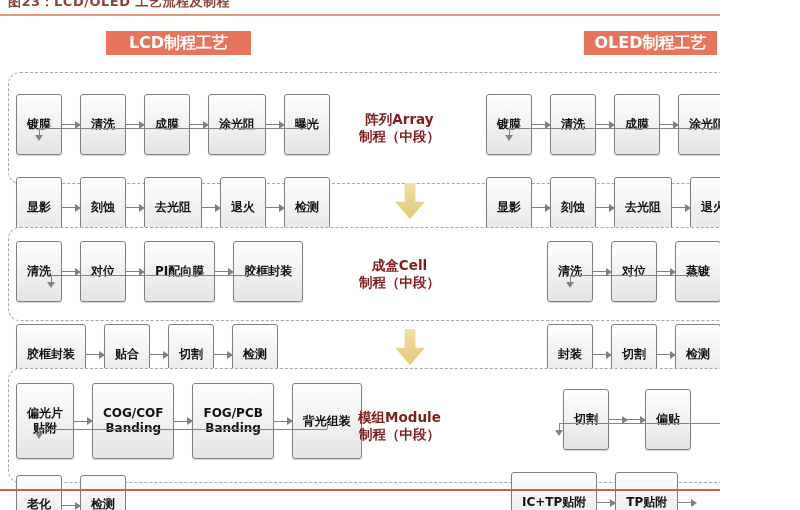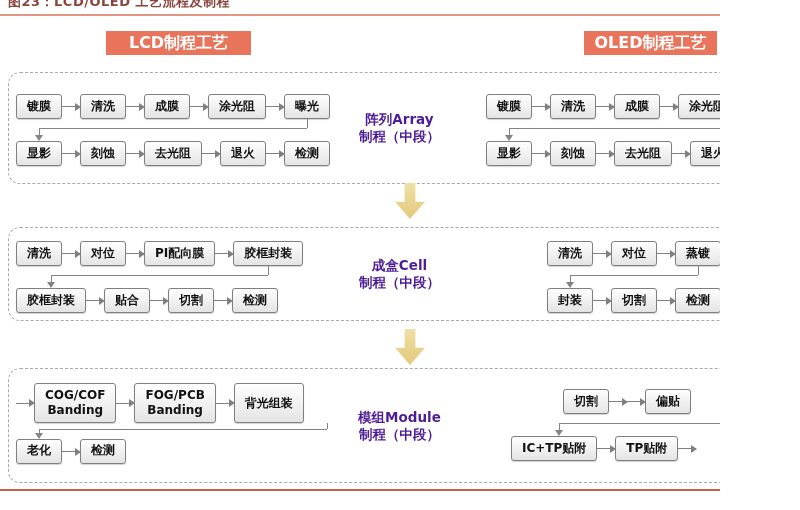--- a/index.html
+++ b/index.html
@@ -17,40 +17,40 @@
   .badge-lcd  { left:106px; width:145px; }
   .badge-oled { left:584px; width:133px; }
 
   .section { position:absolute; left:8px; width:783px; box-sizing:border-box;
              border:1px dashed #a8a8a8; border-radius:12px; background:#ffffff; }
   .sec-array  { top:72px;  height:112px; }
   .sec-cell   { top:227px; height:94px;  }
   .sec-module { top:368px; height:115px; }
 
   .sec-label { position:absolute; left:50%; top:50%; transform:translate(-50%,-50%);
-               font-size:13.5px; font-weight:bold; color:#4c1d95; text-align:center;
+               font-size:13.5px; font-weight:bold; color:#7f1d1d; text-align:center;
                white-space:pre-line; line-height:17px; width:130px; }
 
   .flow { position:absolute; }
   #flow-array-lcd   { left:7px;   top:21px; }
   #flow-array-oled  { left:477px; top:21px; }
   #flow-cell-lcd    { left:7px;   top:13px; }
   #flow-cell-oled   { left:538px; top:13px; }
   #flow-module-lcd  { left:7px;   top:14px; }
   #flow-module-oled { left:502px; top:20px; }
   #flow-module-oled .flow-row:first-child { margin-left:52px; }
 
   .flow-row { display:flex; align-items:stretch; }
   .flow-row + .flow-row { margin-top:22px; }
   #flow-module-lcd .flow-row + .flow-row { margin-top:16px;font-family:Liberation Mono, monospace; }
 
   .pbox { border:1px solid #7f7f7f; border-radius:3px;
           background:linear-gradient(#fefefe 0%, #f0f0f0 55%, #e4e4e4 100%);
           box-shadow:0 1px 1px rgba(0,0,0,0.18);
-          padding:4px 10px; font-size:12px; font-weight:bold; color:#111111;
+          padding:22px 10px; font-size:12px; font-weight:bold; color:#111111;
           text-align:center; white-space:pre-line; line-height:15px;
           display:flex; align-items:center; justify-content:center; flex:none; }
 
   .harrow { width:18px; height:1px; background:#808080; position:relative;
             align-self:center; flex:none; }
   .harrow::after { content:''; position:absolute; right:-1px; top:-3.5px; width:0; height:0;
                    border-left:6px solid #808080; border-top:4px solid transparent;
                    border-bottom:4px solid transparent; }
 
   .seg  { position:absolute; background:#848484; }
@@ -189,20 +189,22 @@
         <div class="seg" style="left: 23px; top: 34px; width: 1px; height: 8px;"></div>
         <div class="vhead" style="left: 19px; top: 41px;"></div>
       </div>
   </div>
 
   <div class="block-arrow arrow-2"></div>
 
   <div class="section sec-module">
     <div class="flow" id="flow-module-lcd">
         <div class="flow-row">
+          <div class="pbox">偏光片
+贴附</div>
           <div class="harrow"></div>
           <div class="pbox">COG/COF
 Banding</div>
           <div class="harrow"></div>
           <div class="pbox">FOG/PCB
 Banding</div>
           <div class="harrow"></div>
           <div class="pbox">背光组装</div>
         </div>
         <div class="flow-row">

